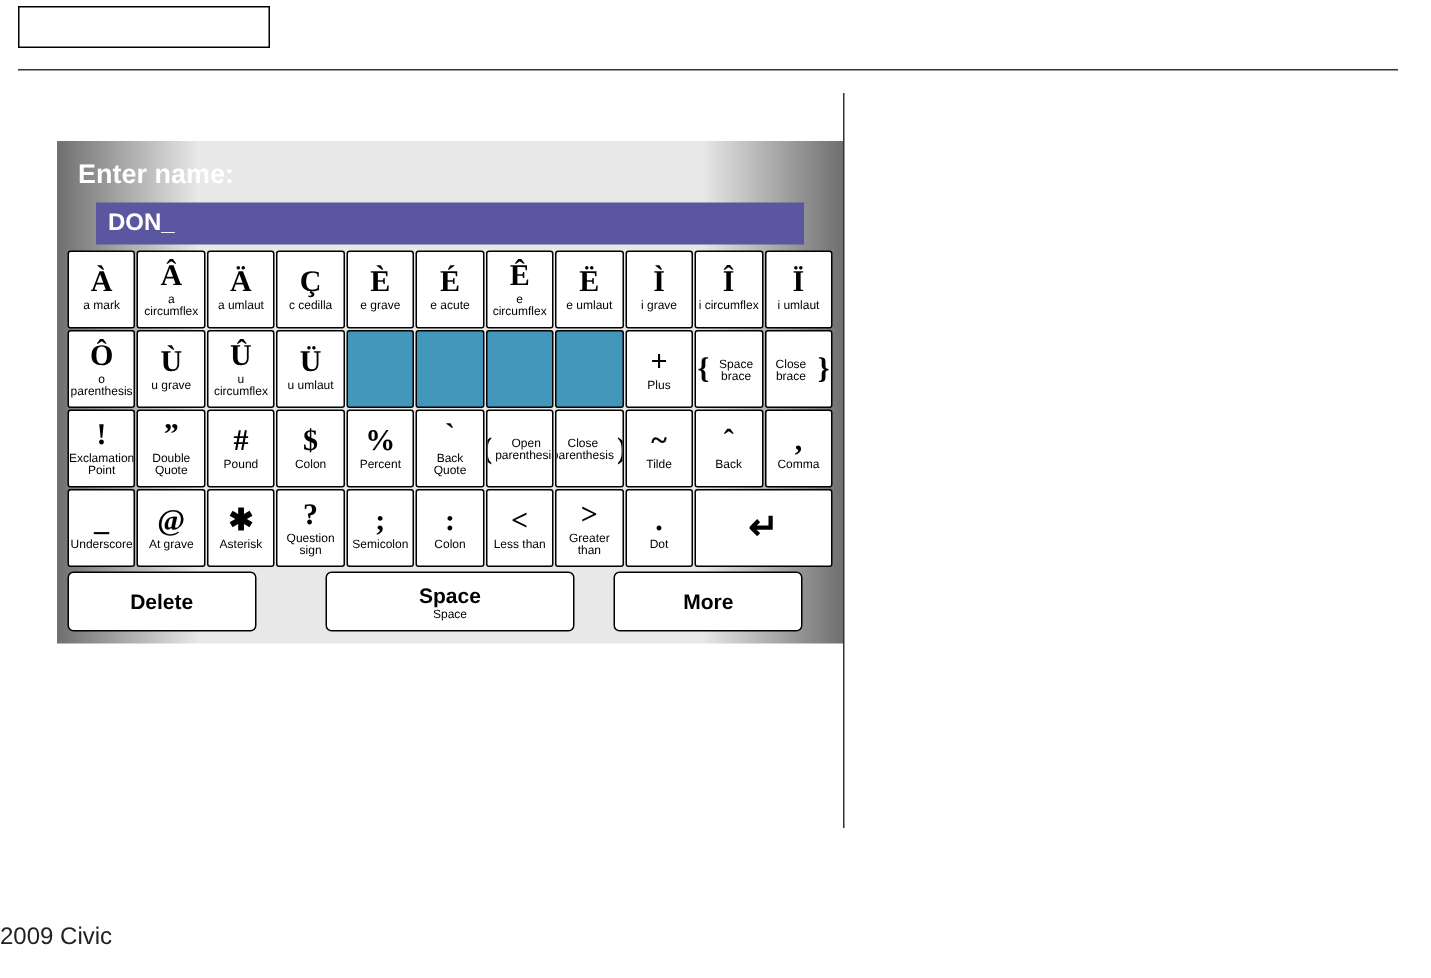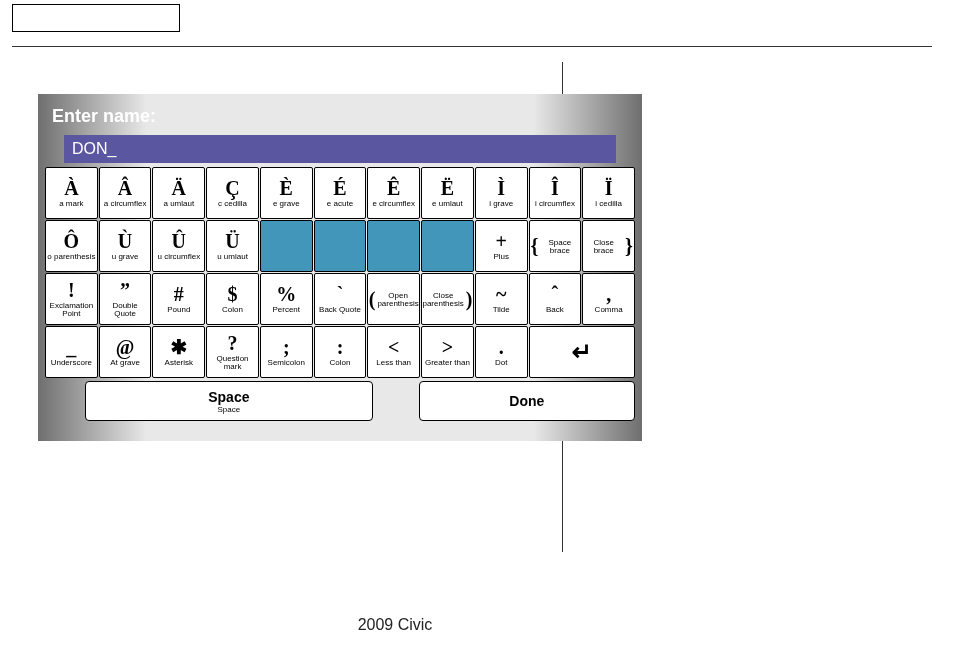--- a/index.html
+++ b/index.html
@@ -32,45 +32,44 @@
     left: 562px;
     top: 62px;
     height: 490px;
     width: 0;
     border-left: 1px solid #333;
   }
   .footer {
     position: absolute;
     bottom: 18px;
     width: 790px;
-    text-align: center;
     font-size: 16px;
     color: #222;
   }
   .device {
     position: absolute;
     left: 38px;
     top: 94px;
-    width: 604px;
+    width: 524px;
     background: linear-gradient(90deg, #6f6f6f 0%, #e8e8e8 18%, #e8e8e8 82%, #6f6f6f 100%);
-    padding: 6px 4px 20px 4px;
+    padding: 6px 4px 8px 4px;
   }
   .prompt {
     color: #fff;
     font-weight: bold;
     font-size: 18px;
     padding: 6px 10px 8px 10px;
   }
   .input-bar {
     margin: 0 22px 4px 22px;
     height: 28px;
     background: #5a56a0;
     color: #fff;
     font-size: 16px;
-    font-weight: normal;
+    font-weight: bold;
     padding: 4px 8px;
     display: flex;
     align-items: center;
   }
   .grid {
     margin: 0 3px;
     display: grid;
     grid-template-columns: repeat(11, 1fr);
     gap: 1px;
   }
@@ -176,21 +175,21 @@
       <div class="key">
         <div class="glyph">Ì</div>
         <div class="label">i grave</div>
       </div>
       <div class="key">
         <div class="glyph">Î</div>
         <div class="label">i circumflex</div>
       </div>
       <div class="key">
         <div class="glyph">Ï</div>
-        <div class="label">i cedilla</div>
+        <div class="label">i umlaut</div>
       </div>
       <div class="key">
         <div class="glyph">Ô</div>
         <div class="label">o parenthesis</div>
       </div>
       <div class="key">
         <div class="glyph">Ù</div>
         <div class="label">u grave</div>
       </div>
       <div class="key">
@@ -276,21 +275,21 @@
       <div class="key">
         <div class="glyph">@</div>
         <div class="label">At grave</div>
       </div>
       <div class="key">
         <div class="glyph">✱</div>
         <div class="label">Asterisk</div>
       </div>
       <div class="key">
         <div class="glyph">?</div>
-        <div class="label">Question mark</div>
+        <div class="label">Question sign</div>
       </div>
       <div class="key">
         <div class="glyph">;</div>
         <div class="label">Semicolon</div>
       </div>
       <div class="key">
         <div class="glyph">:</div>
         <div class="label">Colon</div>
       </div>
       <div class="key">
@@ -303,27 +302,30 @@
       </div>
       <div class="key">
         <div class="glyph">.</div>
         <div class="label">Dot</div>
       </div>
       <div class="key enter-key">
         <div class="glyph">↵</div>
       </div>
     </div>
   <div class="fnrow">
+    <div class="fnkey" style="flex:1.2">
+        <span>Delete</span>
+      </div>
     <div class="gap"></div>
     <div class="gap"></div>
     <div class="fnkey" style="flex:1.6">
       <span>Space</span>
       <span class="sub">Space</span>
     </div>
     <div class="gap"></div>
+    <div class="fnkey" style="flex:1.2">
+        <span>More</span>
+      </div>
     <div class="gap"></div>
-    <div class="fnkey" style="flex:1.2">
-        <span>Done</span>
-      </div>
   </div>
 </div>
 
 <div class="footer">2009  Civic</div>
 
 </body></html>

